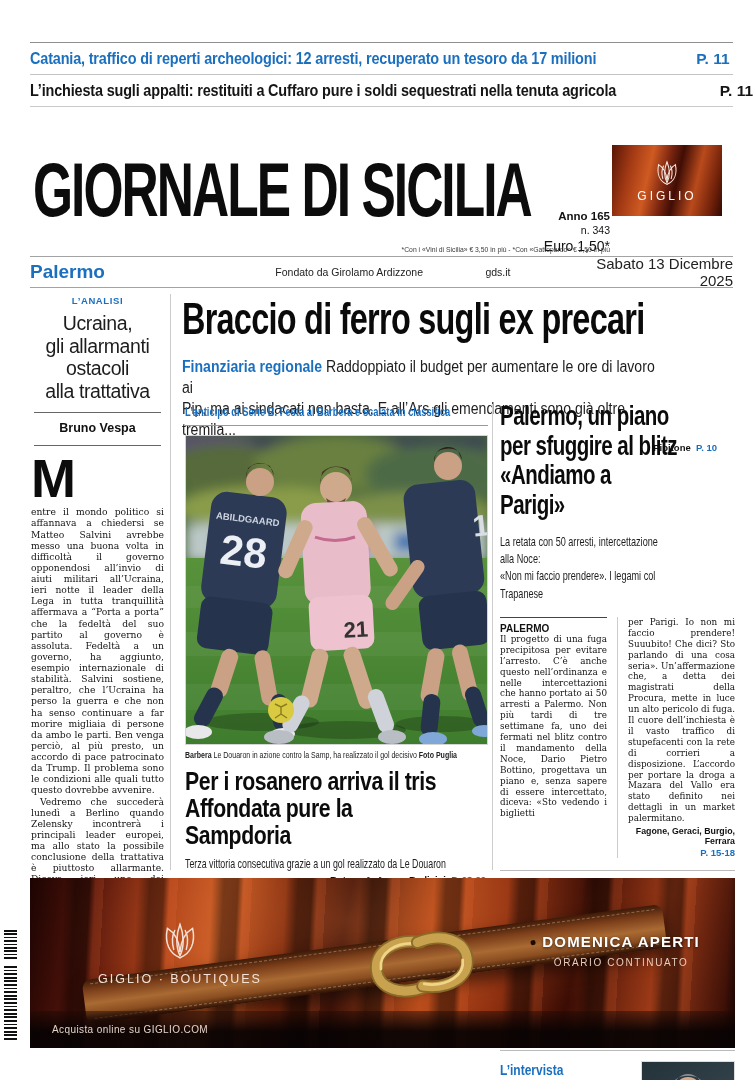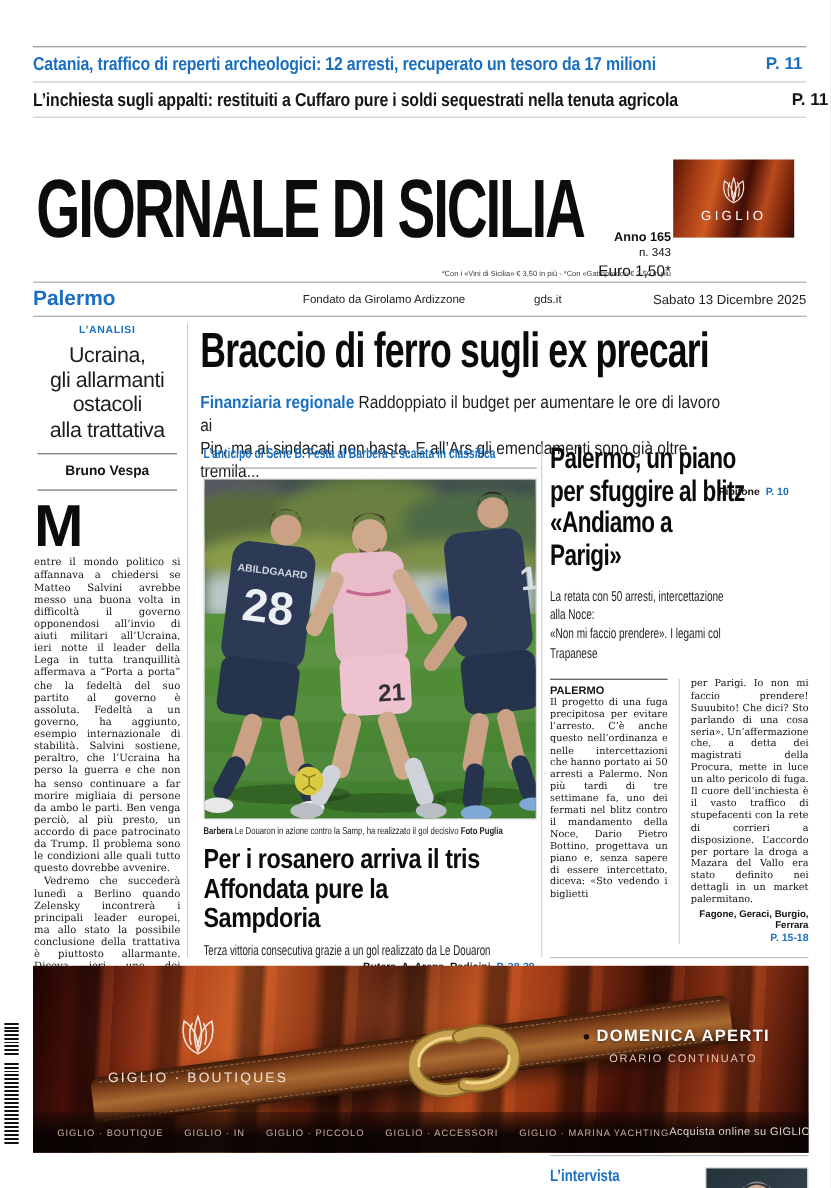--- a/index.html
+++ b/index.html
@@ -29,21 +29,21 @@
   #anno .a1{font-weight:bold;font-size:11.5px;}
   #anno .a2{font-size:10.5px;}
   #anno .a3{font-size:14px;margin-top:2px;}
   #price-note{position:absolute;left:280px;top:246px;width:330px;text-align:right;font-size:6.8px;color:#3a3a3a;}
   
   #dateline{position:absolute;left:30px;top:256px;width:703px;height:30px;border-top:1px solid #a3a3a3;
      border-bottom:1px solid #a3a3a3;display:flex;align-items:center;}
   #dateline .ed{font-size:19px;font-weight:bold;color:#1b6fbf;width:200px;}
   #dateline .fo{font-size:10.5px;color:#222;flex:1;text-align:right;}
   #dateline .si{font-size:10.5px;color:#222;width:150px;text-align:center;}
-  #dateline .da{font-size:12px;color:#222;width:160px;text-align:right;}
+  #dateline .da{font-size:15px;color:#222;width:160px;text-align:right;}
   
   #vdiv-left{position:absolute;left:170px;top:294px;width:1px;height:576px;background:#ccc;}
   #analysis{position:absolute;left:31px;top:295px;width:133px;}
   .an-label{color:#1b6fbf;font-weight:bold;font-size:9.5px;letter-spacing:.6px;text-align:center;}
   .an-head{font-size:19.5px;color:#1d1d1d;text-align:center;line-height:1.16;margin-top:6px;letter-spacing:-.4px;}
   .an-rule{border-top:1px solid #666;margin:10px 3px 0 3px;}
   .an-author{font-weight:bold;font-size:12.5px;text-align:center;margin-top:8px;}
   .an-drop{font-size:54px;font-weight:bold;line-height:.85;margin-top:10px;color:#0c0c0c;}
   .an-body{margin-top:7px;font-family:"DejaVu Serif",serif;font-size:9.2px;line-height:1.21;text-align:justify;color:#141414;}
   .an-body2{text-indent:9px;margin-top:1px;}
@@ -401,27 +401,20 @@
           <path d="M26 28 C28 21 27 14 25 10"></path>
         </g>
       </svg>
       <div class="ad-brand">GIGLIO · BOUTIQUES</div>
     </div>
     <div class="ad-right">
       <div class="ad-sun">DOMENICA APERTI</div>
       <div class="ad-hours">ORARIO CONTINUATO</div>
     </div>
     <div class="ad-strip">
-      <div class="ad-stores">
-        <span class="ad-store">GIGLIO · BOUTIQUE</span>
-        <span class="ad-store">GIGLIO · IN</span>
-        <span class="ad-store">GIGLIO · PICCOLO</span>
-        <span class="ad-store">GIGLIO · ACCESSORI</span>
-        <span class="ad-store">GIGLIO · MARINA YACHTING</span>
-      </div>
       <span class="ad-online">Acquista online su GIGLIO.COM</span>
     </div>
   </div>
 
   <div id="barcode">
     <div class="b1"></div>
       <div class="b2"></div>
   </div>
 
 </div>

